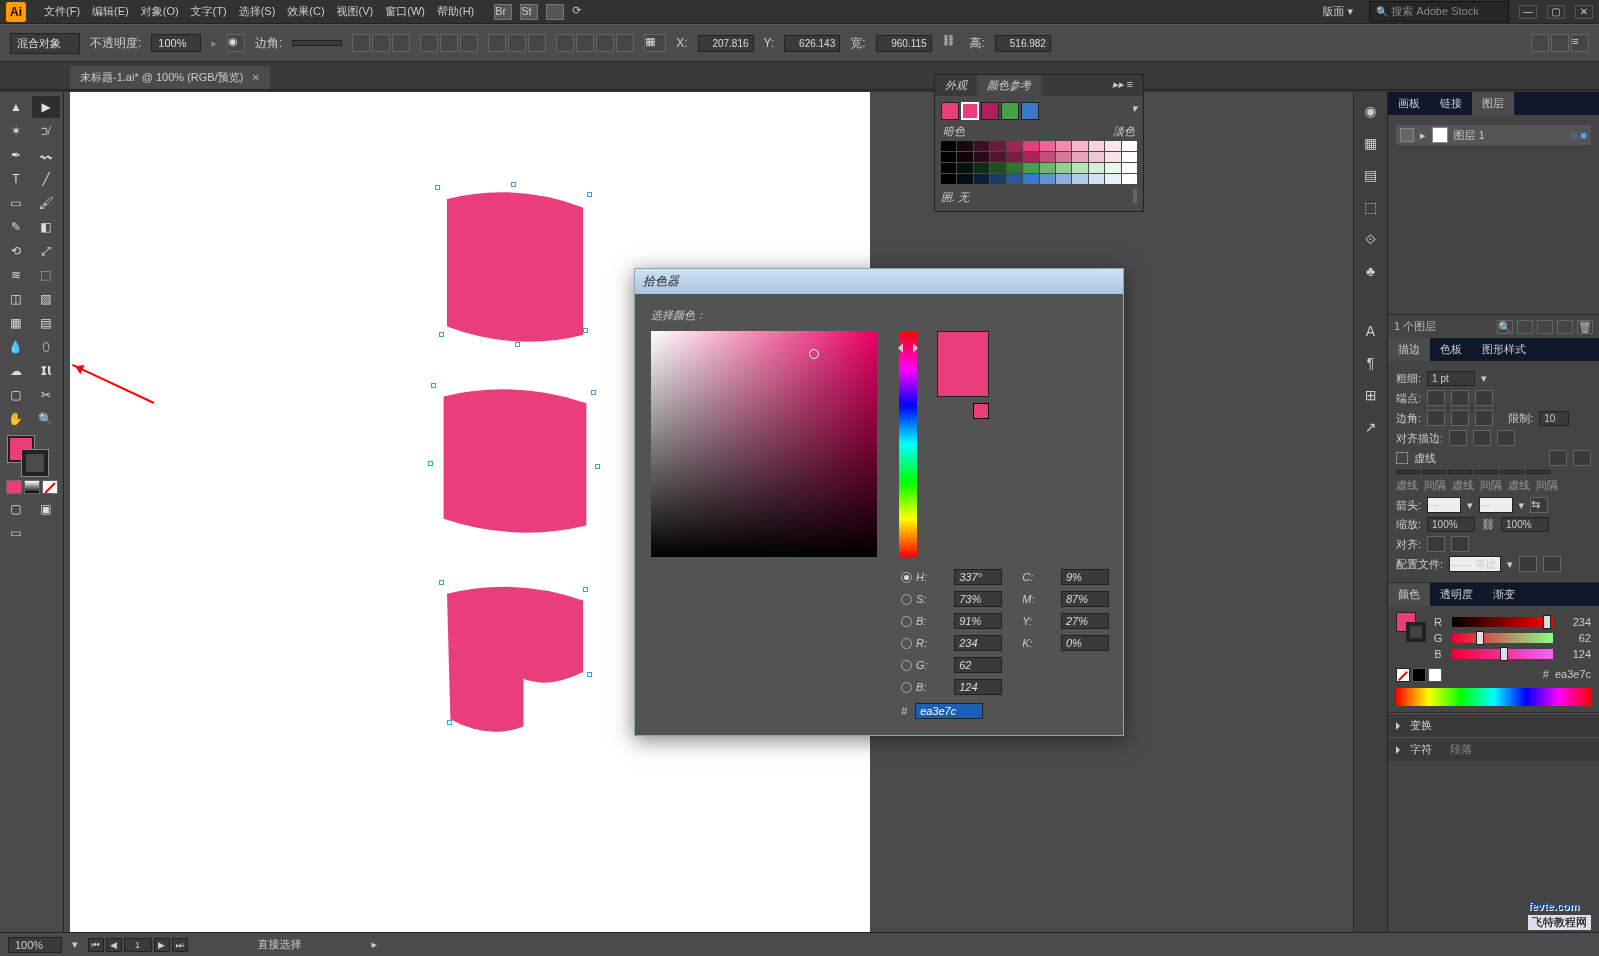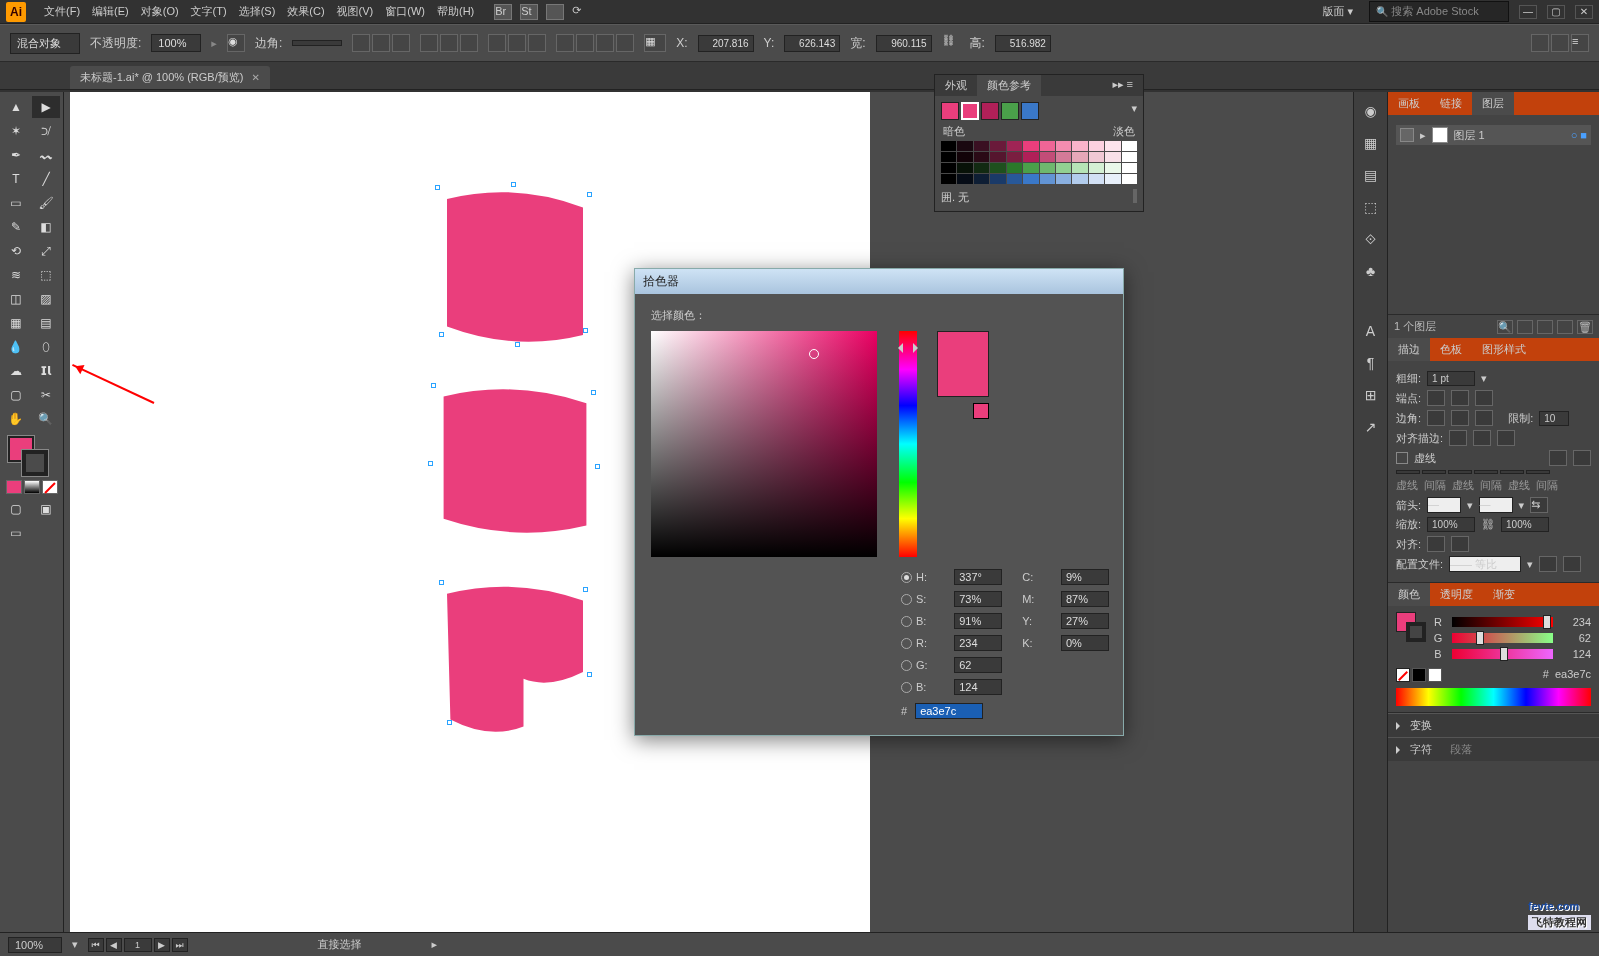--- a/index.html
+++ b/index.html
@@ -40,21 +40,21 @@
 .sw-fill { position:absolute; top:0; left:0; width:26px; height:26px; background:#ea3e7c; border:2px solid #222; outline:1px solid #888; }
 .sw-stroke{ position:absolute; bottom:0; right:0; width:26px; height:26px; background:#4b4b4b; border:4px solid #222; outline:1px solid #888; }
 .modechips { display:flex; gap:2px; margin:4px 0 0 4px; }
 .chip { width:16px; height:14px; border:1px solid #666; }
 .chip.pink{ background:#ea3e7c; }
 .chip.grad{ background:linear-gradient(#fff,#000); }
 .chip.none{ background:#fff; position:relative; }
 .chip.none::after{content:""; position:absolute; left:0; right:0; top:50%; border-top:2px solid red; transform:rotate(-45deg);}
 
 
-.canvaswrap { flex:0 0 812px; background:#4b4b4b; position:relative; }
+.canvaswrap { flex:0 0 812px; background:#4b4b4b; position:relative;font-style:italic; }
 .canvas { position:absolute; top:0; left:6px; width:800px; height:100%; background:#fff; }
 .arrow { position:absolute; top:310px; left:-6px; width:90px; height:2px; background:red; transform:rotate(25deg); transform-origin:right center;}
 .arrow::before{content:""; position:absolute; left:-2px; top:-4px; border:5px solid transparent; border-right:8px solid red;}
 .art { position:absolute; top:90px; left:350px; width:240px; }
 .glyph { width:190px; height:170px; margin-bottom:24px; position:relative; }
 .glyph svg { width:100%; height:100%; }
 .anchor { position:absolute; width:5px; height:5px; background:#fff; border:1px solid #2aa3ff; }
 
 
 .floatpanel { position:absolute; top:-18px; right:0; width:210px; background:#494949; border:1px solid #222; }
@@ -90,21 +90,21 @@
 .fin.sel { background:#1a5fb4; color:#fff; }
 .hexrow { margin-top:8px; margin-left:250px; display:flex; align-items:center; gap:8px; }
 .webchk { margin-top:14px; display:flex; align-items:center; gap:6px; font-size:11px; }
 .cb { width:12px; height:12px; border:1px solid #888; }
 
 
 .dockcol { width:34px; background:#3f3f3f; border-left:1px solid #222; display:flex; flex-direction:column; align-items:center; gap:10px; padding-top:8px;}
 .dk { width:22px; height:22px; display:flex; align-items:center; justify-content:center; font-size:14px; color:#ccc; }
 
 .panels { width:212px; background:#444; border-left:1px solid #222; display:flex; flex-direction:column; }
-.ptabs { display:flex; background:#c2410c;align-items:flex-end; }
+.ptabs { display:flex; background:#0f172a;align-items:flex-end; }
 .ptab { padding:4px 10px; font-size:11px; }
 .ptab.on { background:#4b4b4b; }
 .panel { border-bottom:1px solid #2a2a2a; padding:6px 8px; font-size:11px; }
 .layerrow { display:flex; align-items:center; gap:6px; background:#555; padding:2px 4px; margin-top:4px; }
 .eye { width:14px; height:14px; border:1px solid #888; background:#666; }
 .lthumb { width:16px; height:16px; background:#fff; border:1px solid #888; }
 .layerfoot { display:flex; justify-content:space-between; align-items:center; padding:4px 6px; color:#bbb; }
 .layerfoot .ic { width:16px; height:14px; border:1px solid #666; }
 .panel .line { display:flex; align-items:center; gap:6px; margin:4px 0; }
 .mini { width:18px; height:16px; border:1px solid #666; background:#3a3a3a; }
@@ -564,21 +564,21 @@
           <span>⛓</span>
           <div class="smin">100%</div>
         </div>
       <div class="line">
           <span>对齐:</span>
           <div class="mini"></div>
           <div class="mini"></div>
         </div>
       <div class="line">
           <span>配置文件:</span>
-          <div class="ahbox" style="width:72px">—— 等比</div>
+          <div class="ahbox" style="width:52px">—— 等比</div>
           <span>▾</span>
           <div class="mini"></div>
           <div class="mini"></div>
         </div>
     </div>
 
     <div class="ptabs">
       <div class="ptab on">颜色</div>
       <div class="ptab">透明度</div>
       <div class="ptab">渐变</div>
@@ -636,19 +636,19 @@
 <div class="status">
   <div class="zin">100%</div>
     <span>▾</span>
   <div class="nav">
     <div class="nb">⏮</div>
     <div class="nb">◀</div>
     <div class="nb" style="width:28px">1</div>
     <div class="nb">▶</div>
     <div class="nb">⏭</div>
   </div>
-  <span style="margin-left:120px">直接选择</span>
+  <span style="margin-left:60px">直接选择</span>
   <span style="margin-left:60px">▸</span>
 </div>
 
 <div class="watermark">
   <span>fevte.com</span><small>飞特教程网</small>
 </div>
 
 </body></html>

